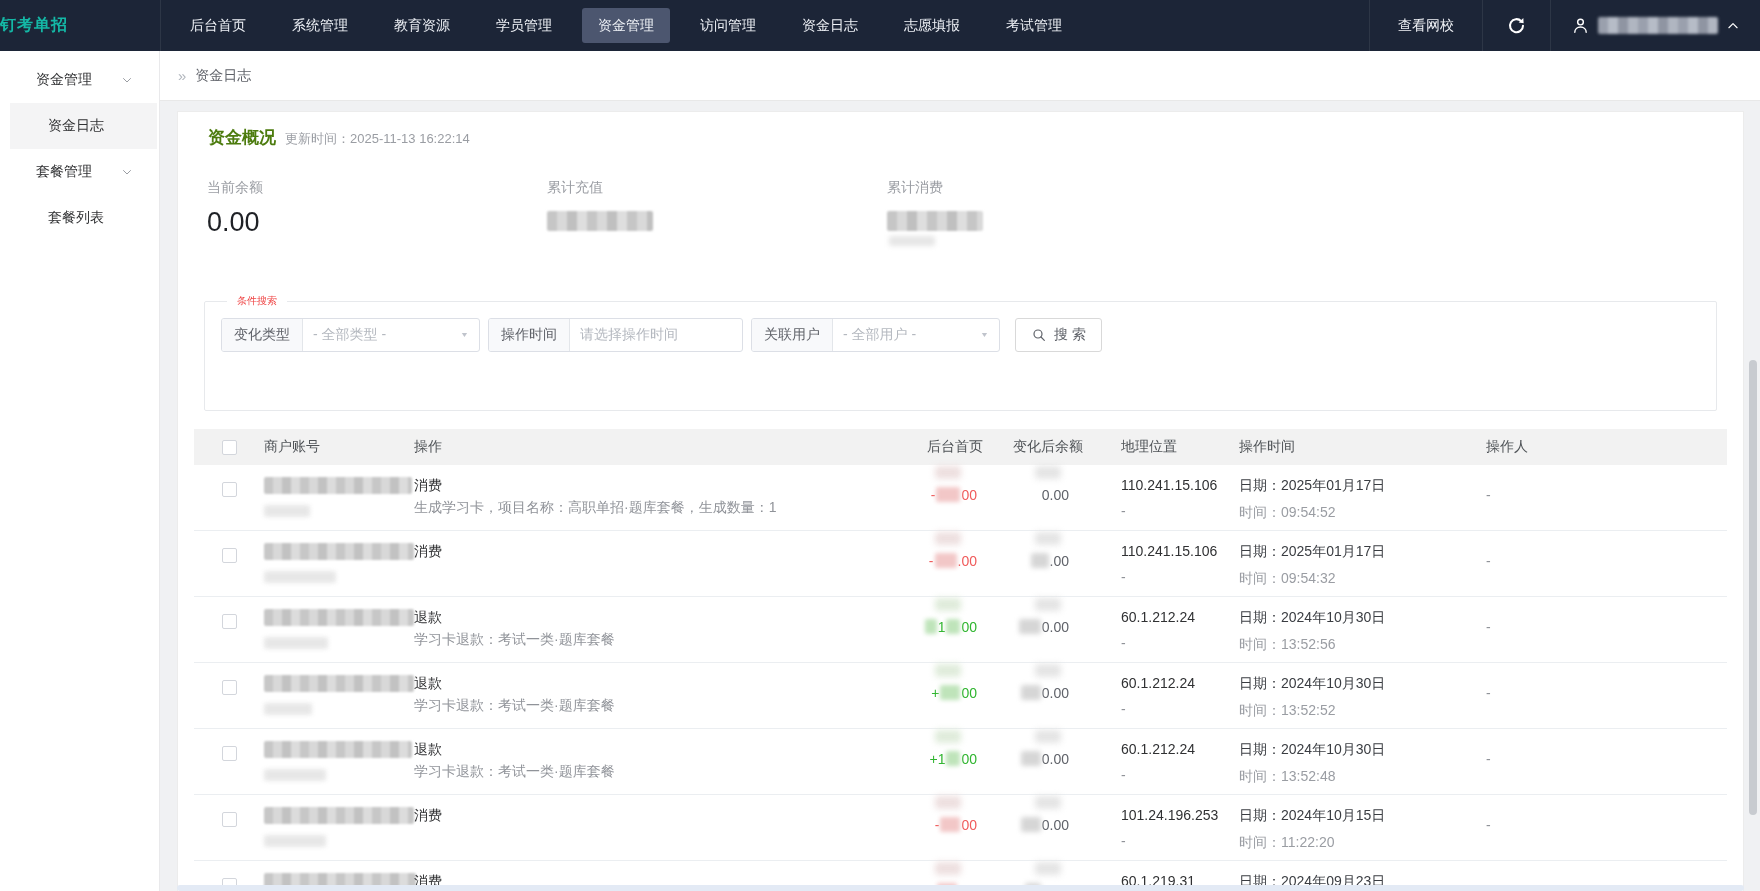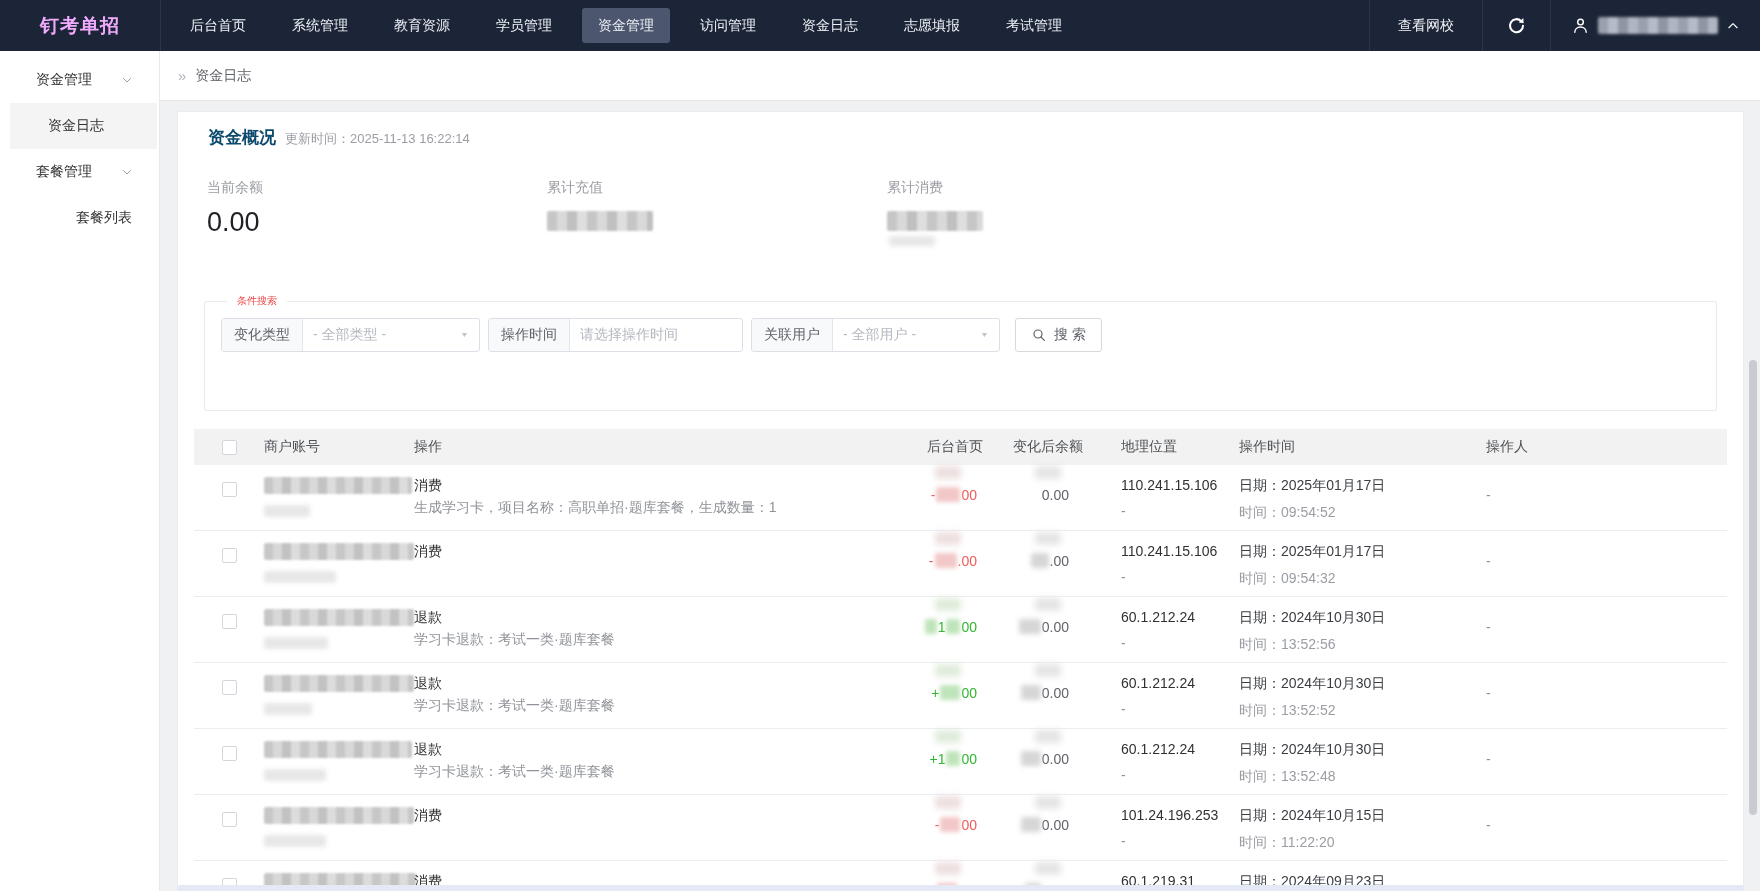--- a/index.html
+++ b/index.html
@@ -2,50 +2,50 @@
 <html><head>
 <meta charset="utf-8">
 <style>
   *{margin:0;padding:0;box-sizing:border-box}
   html,body{width:1760px;height:891px;overflow:hidden}
   body{font-family:"Liberation Sans","DejaVu Sans",sans-serif;background:#f0f1f3;color:#303133;font-size:14px}
   .app{position:relative;width:1760px;height:891px;display:flex;flex-direction:column;overflow:hidden}
 
   
   .topnav{flex:0 0 51px;height:51px;background:#1c2537;display:flex;align-items:center;color:#fff}
-  .logo{width:160px;text-align:center;font-size:19px;font-weight:bold;letter-spacing:1px;color:#f0abfc}
+  .logo{width:160px;font-size:16px;font-weight:bold;letter-spacing:1px;color:#14b8a6}
   .nav-items{display:flex;align-items:center;height:100%;border-left:1px solid rgba(255,255,255,.08);padding-left:6px}
   .nav-item{height:35px;display:flex;align-items:center;padding:0 16px;margin:0 7px;border-radius:3px;font-size:14px;color:#eef1f6;cursor:pointer;white-space:nowrap}
   .nav-item.active{background:#4c566f}
   .nav-right{margin-left:auto;display:flex;align-items:stretch;height:100%}
   .nav-sec{display:flex;align-items:center;padding:0 28px;border-left:1px solid rgba(255,255,255,.08);font-size:14px;color:#f2f4f8;cursor:pointer}
   .nav-sec.icon-only{padding:0 24px}
   .nav-sec.user{padding:0 20px;gap:8px}
   .name-blur{width:120px;height:17px;border-radius:2px;filter:blur(1.5px);
     background:repeating-linear-gradient(90deg,#9aa0ad 0 10px,#b6bcc7 10px 20px,#8f95a2 20px 30px,#b0b6c1 30px 40px)}
   svg.nicon{display:block}
 
   
   .body{flex:1;display:flex;min-height:0}
   .sidebar{flex:0 0 160px;width:160px;background:#fff;border-right:1px solid #e9e9eb;padding-top:6px}
   .side-item{height:46px;display:flex;align-items:center;font-size:14px;color:#303133;cursor:pointer}
   .side-item.group{padding-left:36px}
-  .side-item.child{padding-left:76px}
+  .side-item.child{padding-left:48px}
   .side-item .sv{margin-left:auto;margin-right:26px;display:flex}
   .side-item.child.active{background:#f4f4f5;margin-left:10px;margin-right:2px;padding-left:38px}
 
   .main{flex:1;display:flex;flex-direction:column;min-width:0}
   .breadcrumb{flex:0 0 50px;background:#fff;border-bottom:1px solid #e8e8e8;display:flex;align-items:center;padding-left:18px;font-size:14px;color:#5f6269}
   .bc-sep{color:#b1b6bd;font-size:15px;margin-right:9px}
   .content{flex:1;overflow:hidden;padding:10px 16px 0 17px}
   .card{background:#fff;border:1px solid #ececec;min-height:960px;padding:14px 16px 0}
 
   
   .ov-head{display:flex;align-items:baseline;margin-left:14px}
-  .ov-title{font-size:17px;font-weight:bold;color:#0c4a6e}
+  .ov-title{font-size:17px;font-weight:bold;color:#4d7c0f}
   .ov-upd{font-size:13px;color:#9a9da3;margin-left:9px}
   .stats{display:flex;margin:30px 0 0 13px}
   .stat{width:340px}
   .stat-label{font-size:14px;color:#9a9da3}
   .stat-value{font-size:27px;color:#1f2126;margin-top:10px}
   .stat-blur{height:20px;margin-top:14px;border-radius:2px;filter:blur(1.3px);
     background:repeating-linear-gradient(90deg,#c6c6c6 0 10px,#d9d9d9 10px 20px,#c0c0c0 20px 30px,#dedede 30px 40px)}
   .stat-tail{width:46px;height:10px;margin-top:5px;margin-left:2px;border-radius:2px;background:#e6e6e6;filter:blur(2.5px)}
 
   

